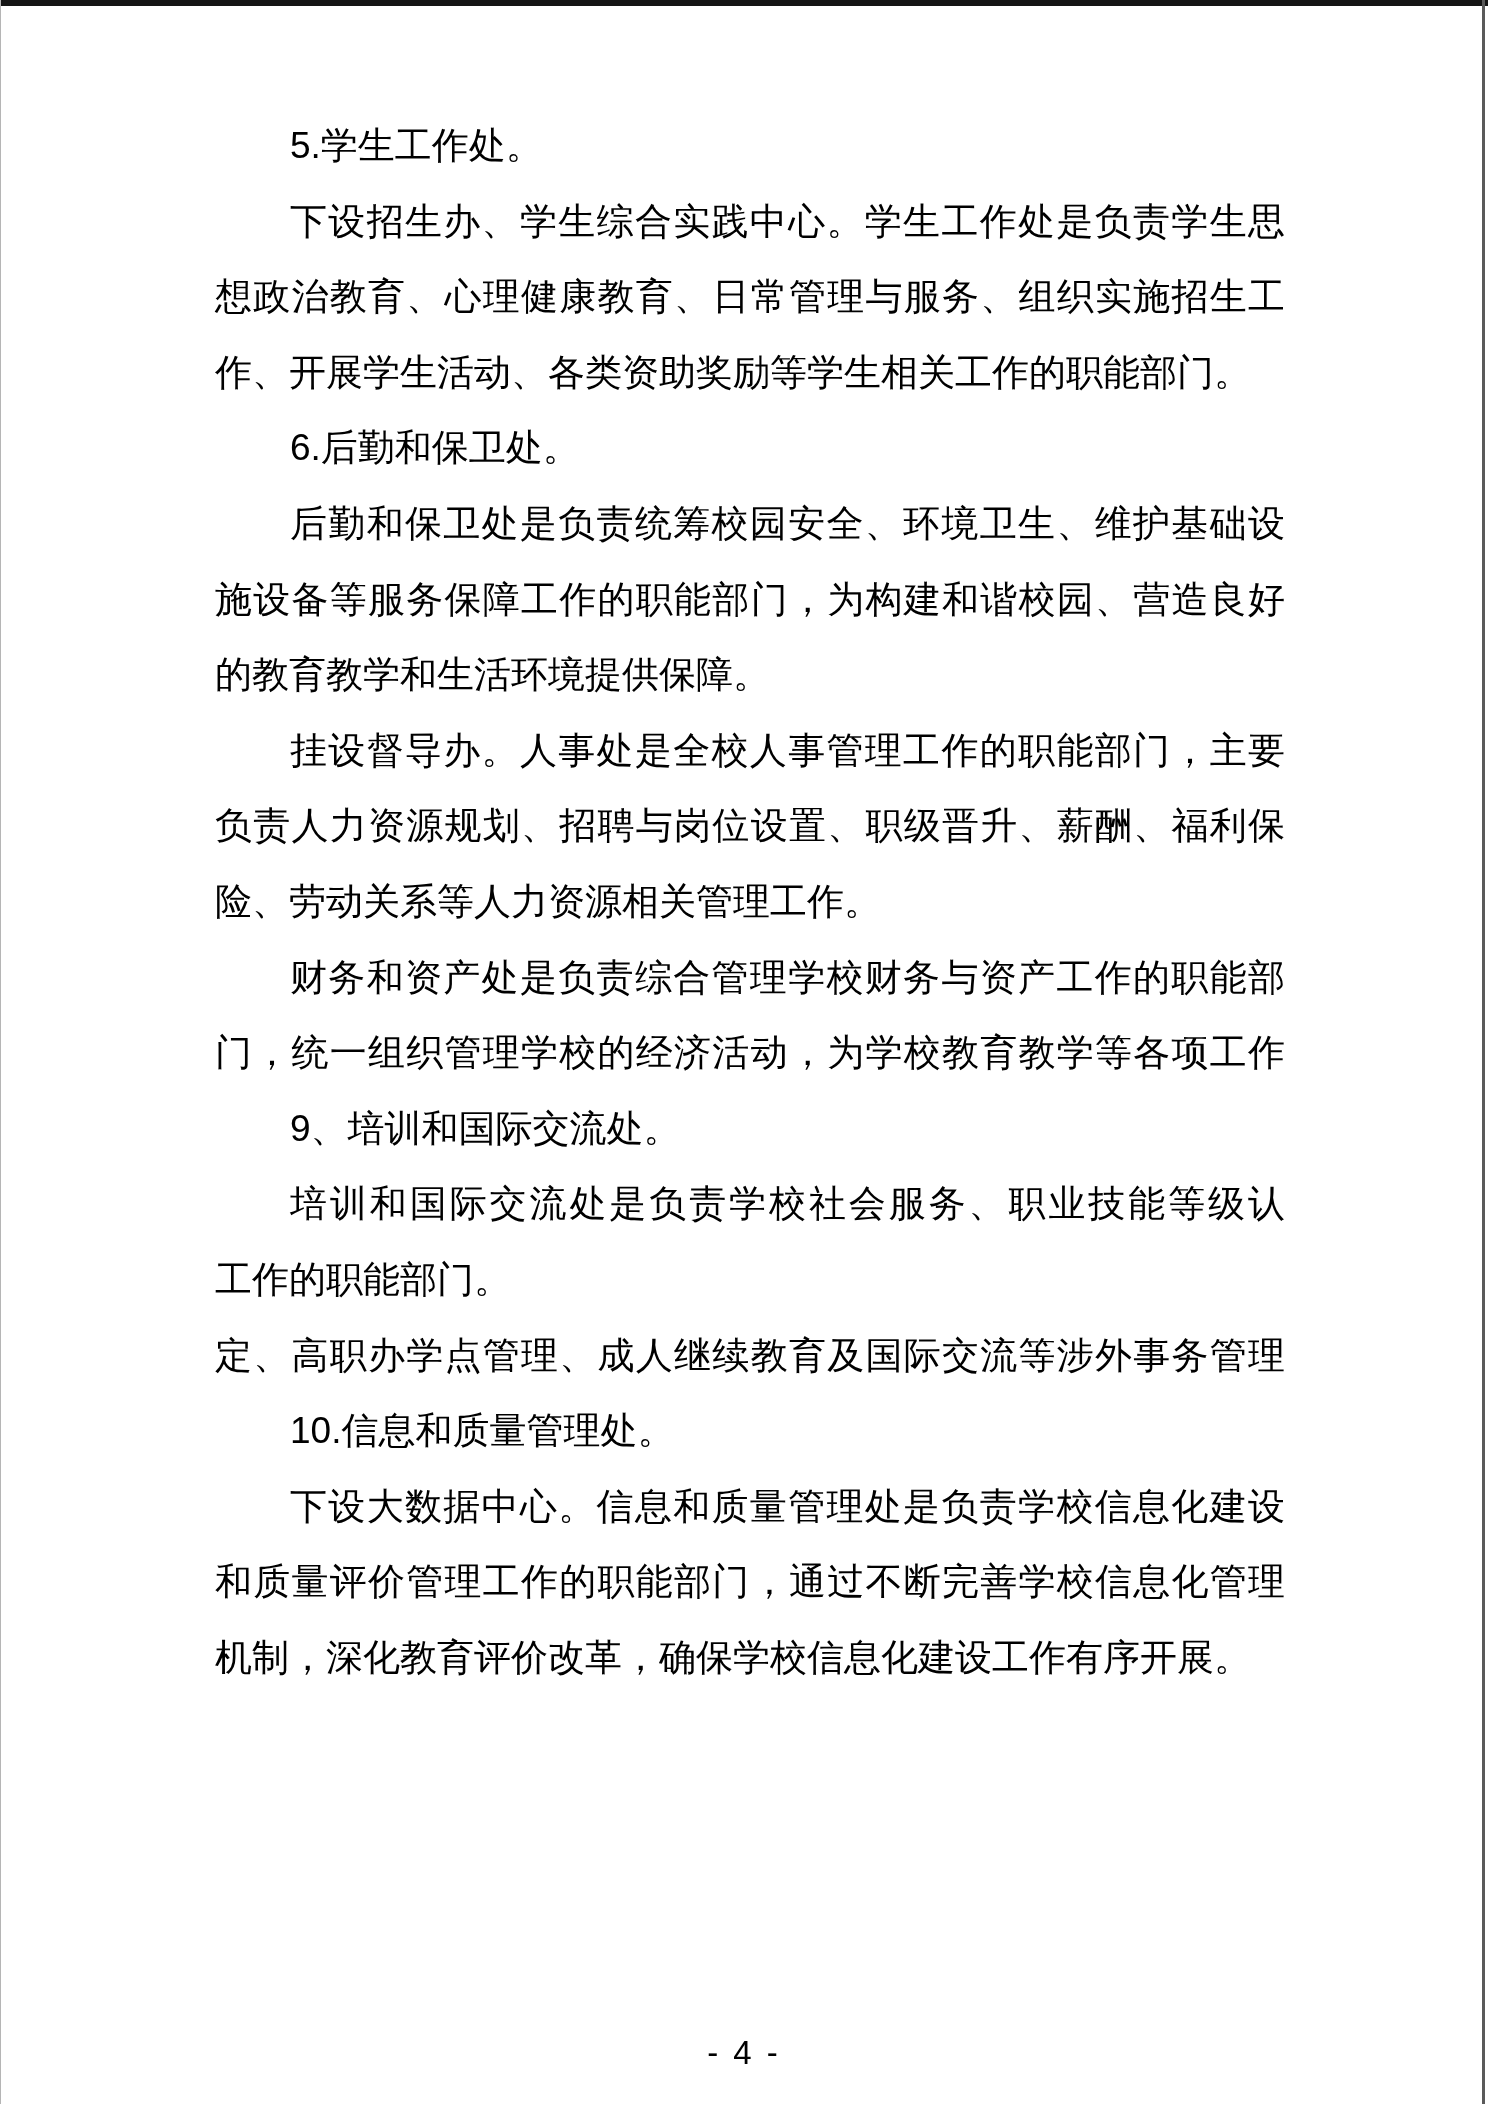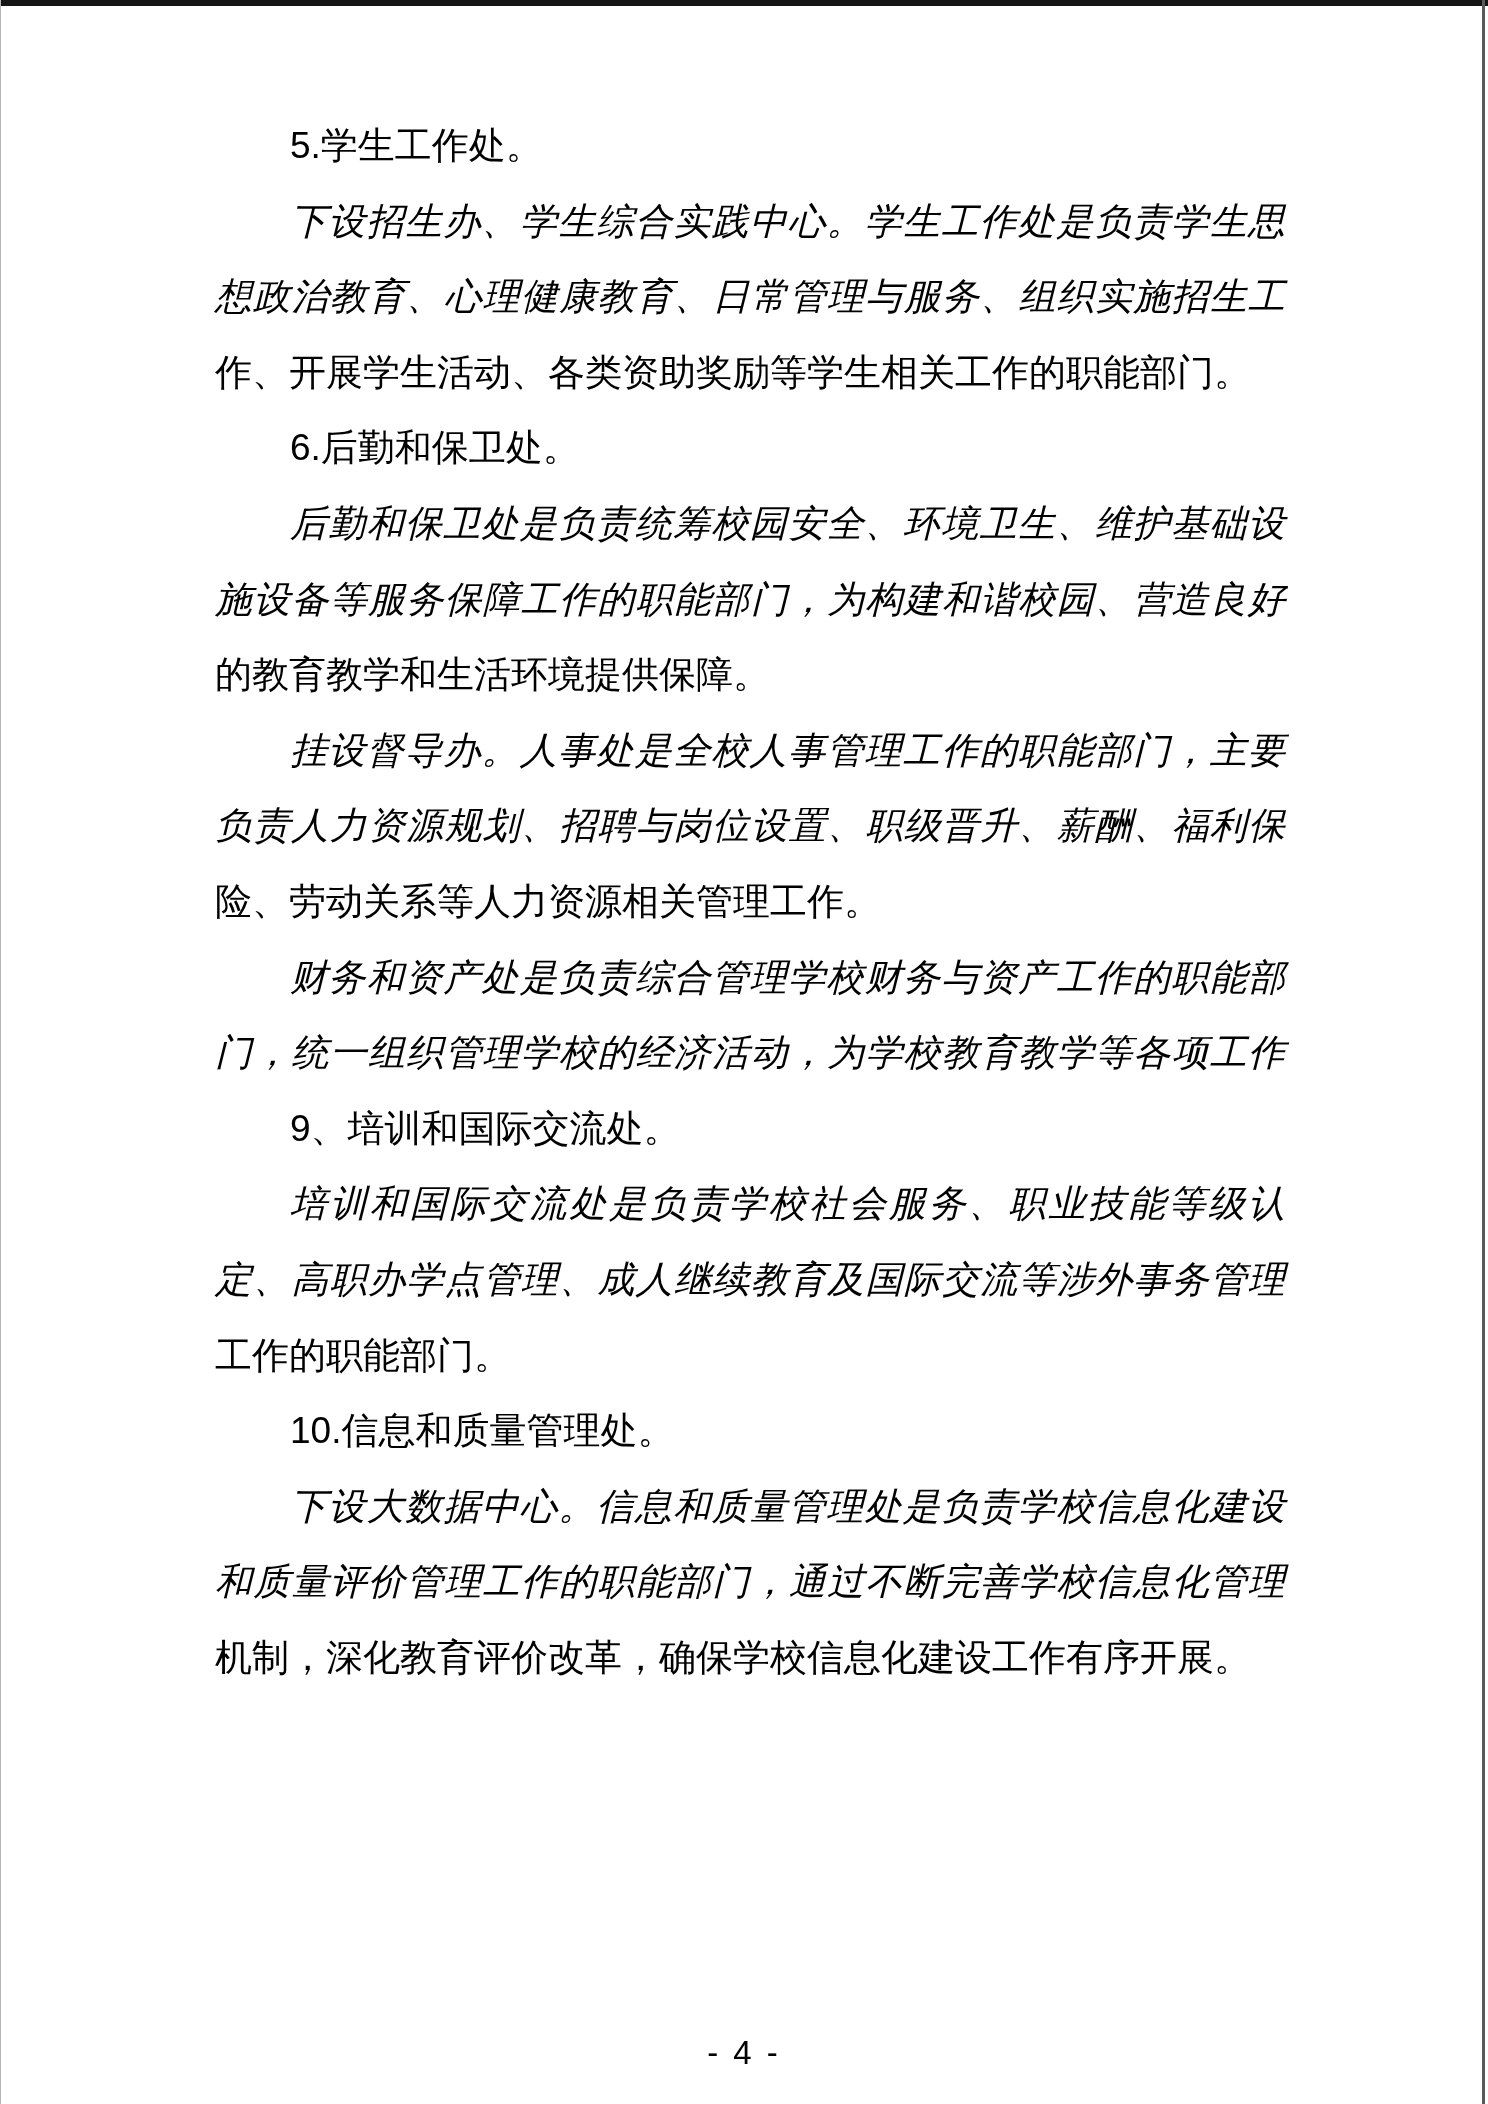--- a/index.html
+++ b/index.html
@@ -29,21 +29,20 @@
     font-size:37px;
     line-height:75.6px;
     white-space:nowrap;
     letter-spacing:0;
   }
   .line.fill{
     white-space:normal;
     text-align:justify;
     text-align-last:justify;
     text-justify:inter-character;
-    font-style:italic;
   }
   .line.indent{ text-indent:75px; }
   .page-number{
     position:absolute;
     top:2030px;left:0;width:1488px;
     text-align:center;
     font-size:33px;
     line-height:46px;
     letter-spacing:3px;
   }
@@ -64,21 +63,21 @@
     <div class="line indent fill">后勤和保卫处是负责统筹校园安全、环境卫生、维护基础设</div>
     <div class="line fill">施设备等服务保障工作的职能部门，为构建和谐校园、营造良好</div>
     <div class="line">的教育教学和生活环境提供保障。</div>
     <div class="line indent fill">挂设督导办。人事处是全校人事管理工作的职能部门，主要</div>
     <div class="line fill">负责人力资源规划、招聘与岗位设置、职级晋升、薪酬、福利保</div>
     <div class="line">险、劳动关系等人力资源相关管理工作。</div>
     <div class="line indent fill">财务和资产处是负责综合管理学校财务与资产工作的职能部</div>
     <div class="line fill">门，统一组织管理学校的经济活动，为学校教育教学等各项工作</div>
     <div class="line indent">9、培训和国际交流处。</div>
     <div class="line indent fill">培训和国际交流处是负责学校社会服务、职业技能等级认</div>
+    <div class="line">工作的职能部门。</div>
     <div class="line fill">定、高职办学点管理、成人继续教育及国际交流等涉外事务管理</div>
-    <div class="line">工作的职能部门。</div>
     <div class="line indent">10.信息和质量管理处。</div>
     <div class="line indent fill">下设大数据中心。信息和质量管理处是负责学校信息化建设</div>
     <div class="line fill">和质量评价管理工作的职能部门，通过不断完善学校信息化管理</div>
     <div class="line">机制，深化教育评价改革，确保学校信息化建设工作有序开展。</div>
   </main>
 
 <footer class="page-number">- 4 -</footer>
 
 </body></html>

